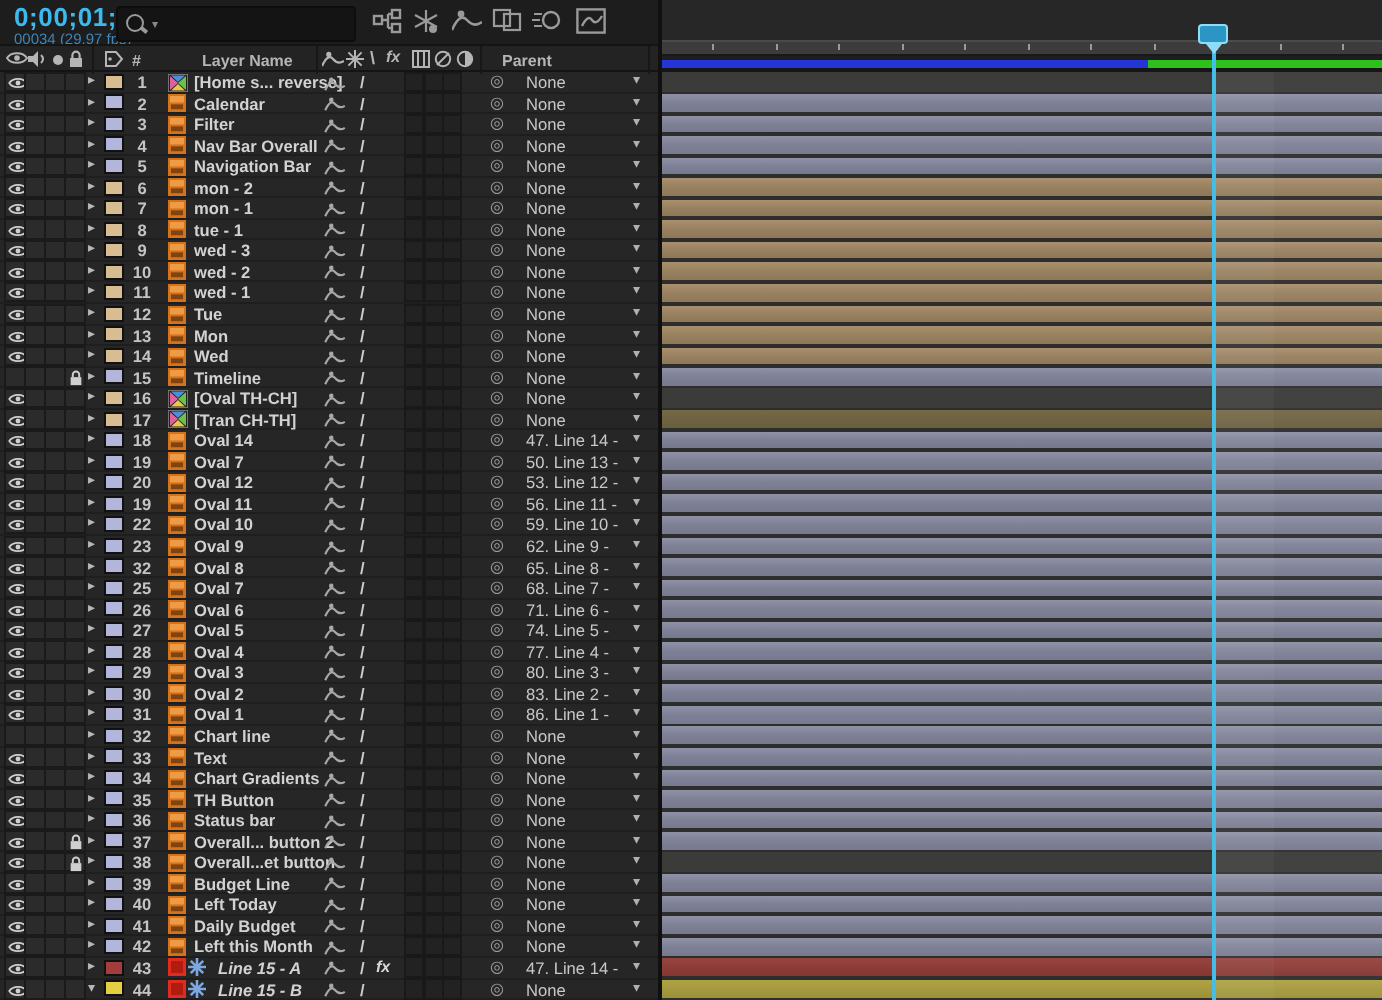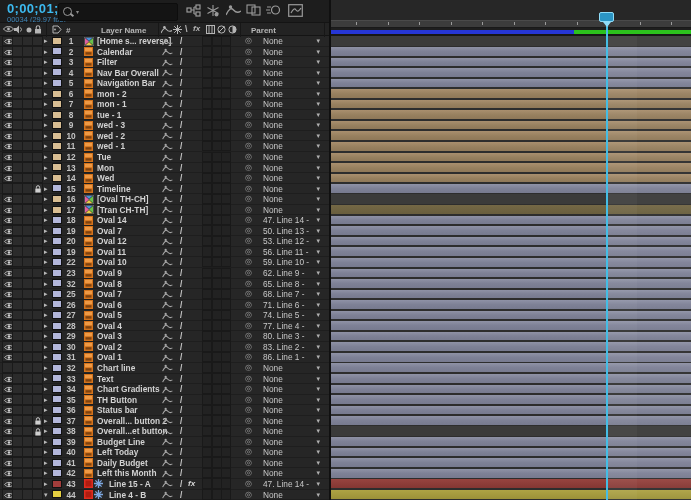--- a/index.html
+++ b/index.html
@@ -27,21 +27,21 @@
   .lrow{flex:1;position:relative;border-bottom:1px solid #1e1e1e;box-sizing:border-box;font-size:8.3px;color:#d2d2d2;}
   .c{position:absolute;top:0.5px;height:8.5px;width:9px;background:#2b2b2b;outline:1px solid #1a1a1a;}
   .c-eye{left:3px}.c-aud{left:13px}.c-solo{left:23px}.c-lock{left:33px}
   .c svg{position:absolute;left:0;top:1px;}
   .arr{position:absolute;left:44px;top:0;color:#b8b8b8;font-size:7px;line-height:10px;}
   .sw{position:absolute;left:52px;top:0.8px;width:10px;height:8px;border:1px solid #111;box-sizing:border-box;}
   .num{position:absolute;left:63px;top:0;width:16px;text-align:center;line-height:10.5px;font-weight:700;color:#c4c4c4;}
   .src{position:absolute;left:84px;top:0.5px;}
   .src svg{margin-right:1px;}
   .nm{position:absolute;left:97px;top:0;line-height:10.5px;font-weight:700;white-space:nowrap;}
-  .row-shape .nm{left:109px;}
+  .row-shape .nm{left:109px;font-style:italic;}
   .shy{position:absolute;left:162px;top:1.5px;}
   .ql{position:absolute;left:180px;top:0;line-height:10px;color:#cccccc;font-weight:700;}
   .fxb{position:absolute;left:188px;top:0;line-height:10px;font-style:italic;font-weight:700;color:#d8d8d8;font-size:8px;}
   .bx{position:absolute;top:0.5px;height:8.5px;width:8px;background:#222;outline:1px solid #191919;}
   .b1{left:203px}.b2{left:212.5px}.b3{left:222px}
   .pw{position:absolute;left:245px;top:0;line-height:10.5px;color:#9a9a9a;font-size:8px;}
   .pr{position:absolute;left:258px;top:0;width:64px;line-height:10.5px;}
   .prt{position:absolute;left:5px;font-weight:400;color:#c8c8c8;white-space:nowrap;}
   .crt{position:absolute;right:2px;top:0;color:#b0b0b0;font-size:7px;}
   
@@ -1870,21 +1870,21 @@
             <svg width="9" height="9" viewBox="0 0 9 9">
               <rect width="9" height="9" fill="#df2c1e"></rect>
               <rect x="1.5" y="1.5" width="6" height="6" fill="#b01c10"></rect>
             </svg>
             <svg width="9" height="9" viewBox="0 0 9 9">
               <g stroke="#7da7e0" stroke-width="1.3">
                 <path d="M4.5 0 V9 M0 4.5 H9 M1.4 1.4 L7.6 7.6 M7.6 1.4 L1.4 7.6"></path>
               </g>
             </svg>
           </span>
-          <span class="nm">Line 4 - B</span>
+          <span class="nm">Line 15 - B</span>
           <span class="shy">
             <svg width="11" height="8" viewBox="0 0 11 9">
               <path d="M0 8 Q3 1.5 5.5 4.5 Q8 7.5 11 5.5" stroke="#a8a8a8" fill="none" stroke-width="1.2"></path>
               <circle cx="3.4" cy="2.2" r="1.3" fill="#a8a8a8"></circle>
             </svg>
           </span>
           <span class="ql">/</span>
           <span class="fxb"></span>
           <span class="bx b1"></span>
           <span class="bx b2"></span>

